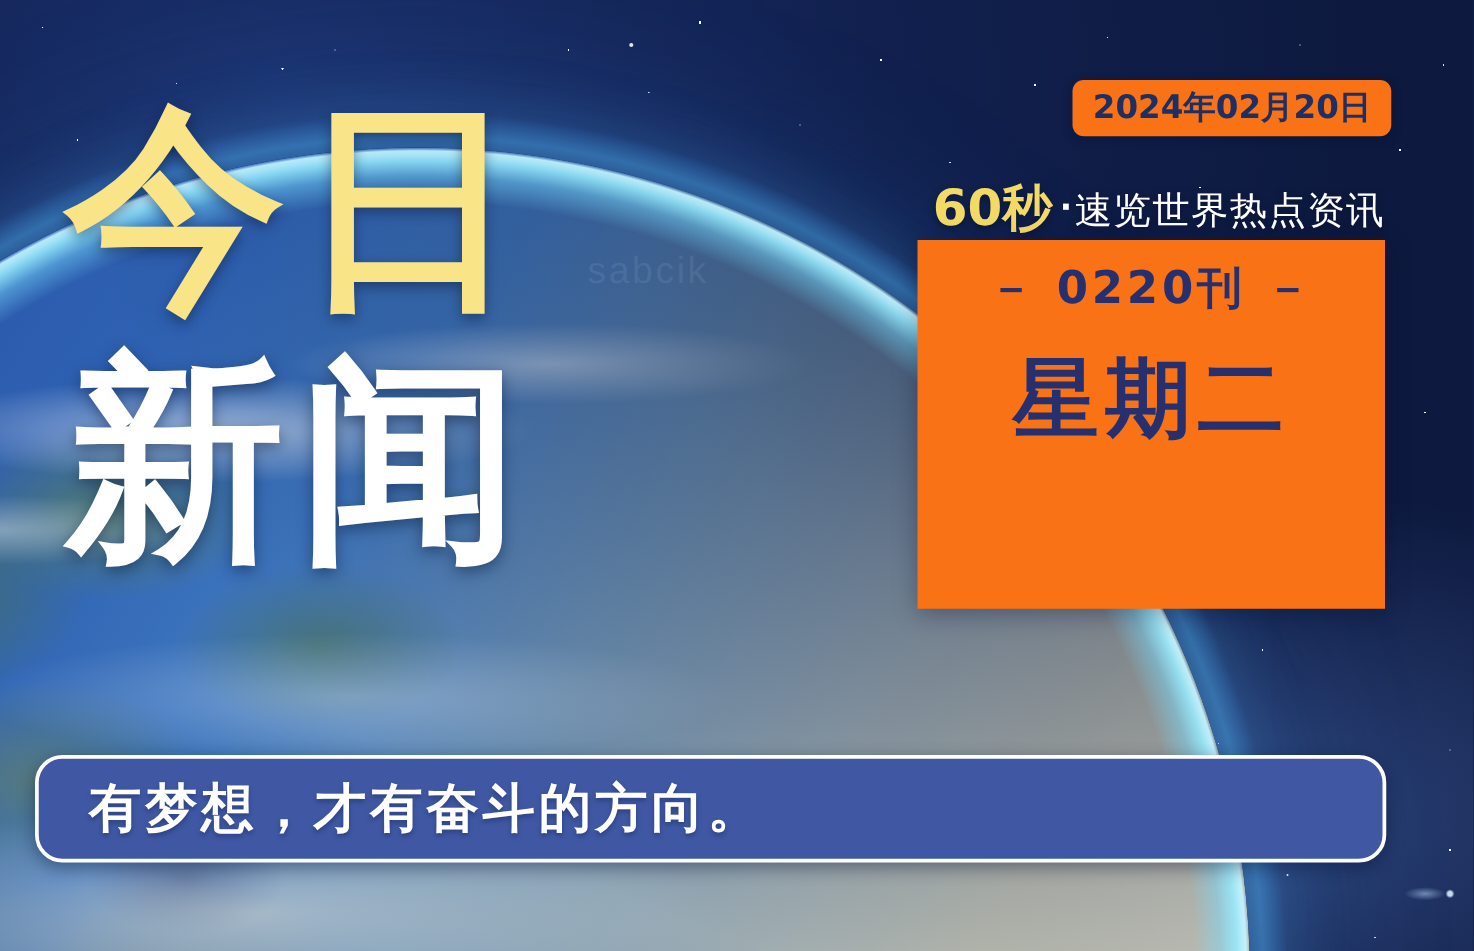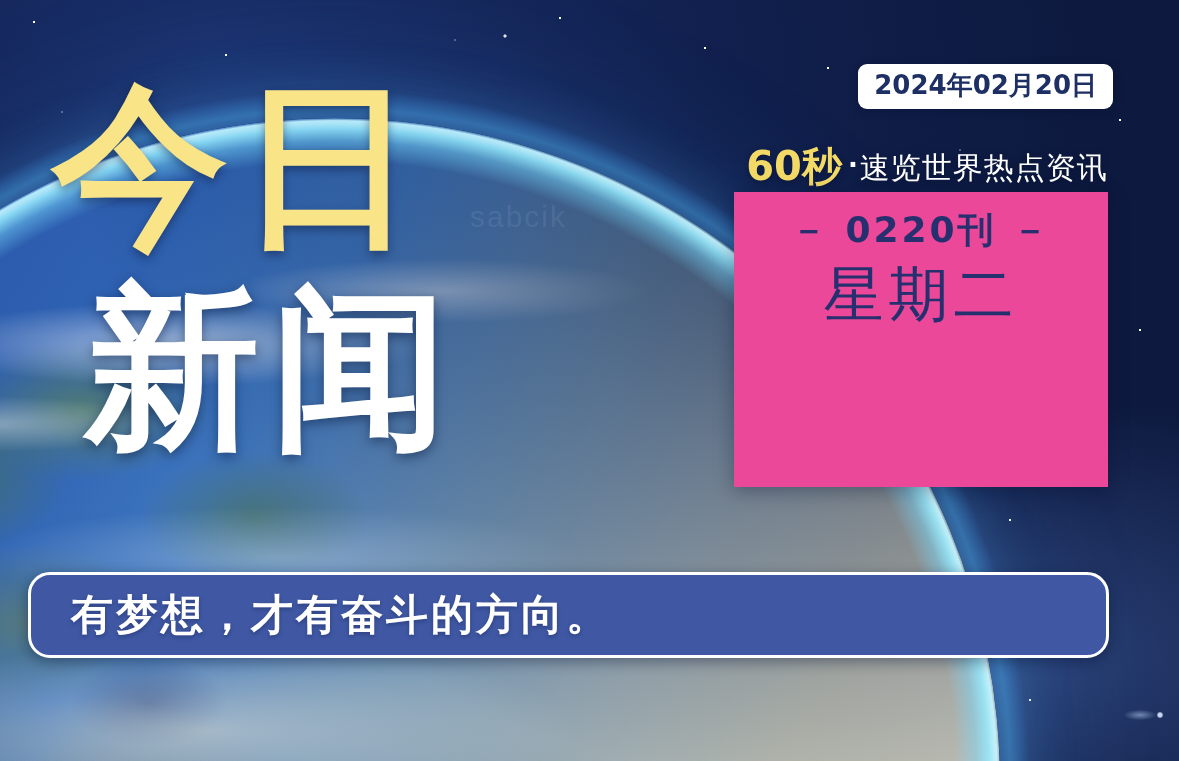--- a/index.html
+++ b/index.html
@@ -203,29 +203,28 @@
   }
   .title-jinri {
     color: #f9e488;
     text-shadow: 0 4px 10px rgba(10,20,55,.45);
     font-family: Liberation Mono, monospace;
   }
   .title-xinwen {
     color: #ffffff;
     margin-top: 20px;
     text-shadow: 0 4px 12px rgba(10,25,60,.5);
-    margin-left: 32px;
   }
 
   
   .date-badge {
     position: absolute;
     right: 66px;
     top: 64px;
-    background: #ffffff;
+    background: #f97316;
     color: #1d2f63;
     font-size: 26px;
     font-weight: bold;
     letter-spacing: 0px;
     padding: 4px 16px 6px;
     border-radius: 9px;
     box-shadow: 0 2px 8px rgba(5,15,45,.35);
     white-space: nowrap;
     font-family: "DejaVu Sans", "Liberation Sans", sans-serif;
   }
@@ -264,56 +263,57 @@
     text-shadow: 0 2px 6px rgba(5,15,45,.55);
   }
 
   
   .info-card {
     position: absolute;
     left: 734px;
     top: 192px;
     width: 374px;
     height: 295px;
-    background: #ec4899;
+    background: #f97316;
     box-shadow: 0 4px 18px rgba(5,15,45,.35);
     display: flex;
     flex-direction: column;
     align-items: center;
     justify-content: flex-start;
     padding-top: 14px;
     box-sizing: border-box;
     color: #27306e;
     font-family: "DejaVu Sans", "Liberation Sans", sans-serif;
   }
   .card-issue {
     font-size: 36px;
     font-weight: bold;
     letter-spacing: 3px;
     white-space: nowrap;
   }
   .card-weekday {
-    font-size: 60px;
-    font-weight: normal;
+    font-size: 69px;
+    font-weight: bold;
     letter-spacing: 5px;
+    margin-top: 18px;
     white-space: nowrap;
   }
   .card-lunar {
     font-size: 62px;
     font-weight: bold;
     letter-spacing: 5px;
     margin-top: 16px;
     white-space: nowrap;
   }
 
   
   .quote-banner {
     position: absolute;
     left: 28px;
-    top: 572px;
+    top: 604px;
     width: 1081px;
     height: 86px;
     background: #4058a4;
     border: 3px solid #ffffff;
     border-radius: 22px;
     box-sizing: border-box;
     display: flex;
     align-items: center;
     box-shadow: 0 4px 14px rgba(5,15,45,.4);
   }

